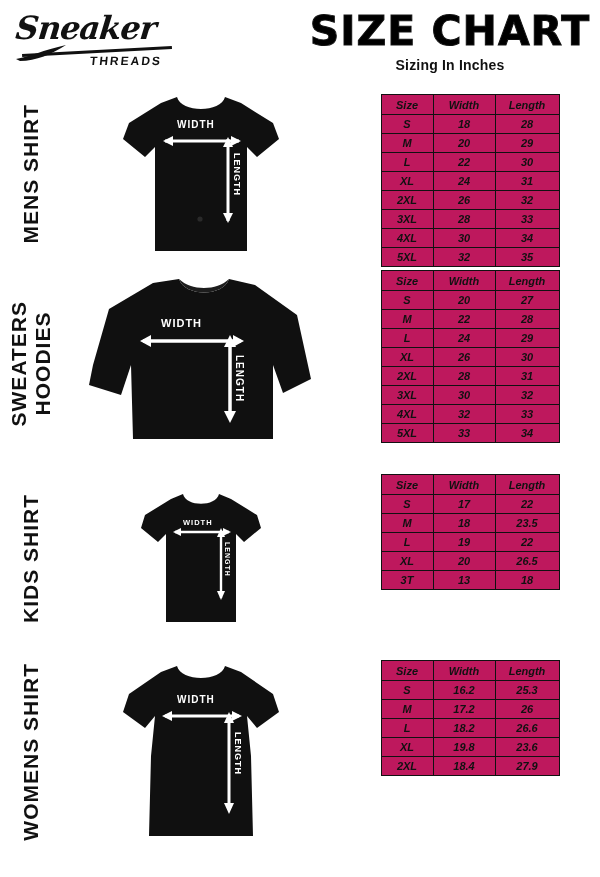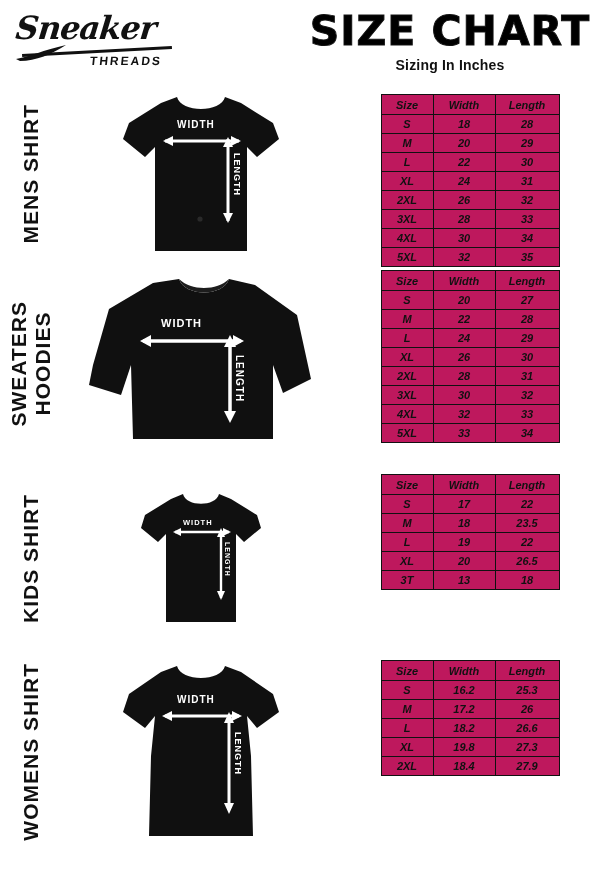--- a/index.html
+++ b/index.html
@@ -475,21 +475,21 @@
               <td>26</td>
             </tr>
           <tr>
               <td>L</td>
               <td>18.2</td>
               <td>26.6</td>
             </tr>
           <tr>
               <td>XL</td>
               <td>19.8</td>
-              <td>27.3</td>
+              <td>23.6</td>
             </tr>
           <tr>
               <td>2XL</td>
               <td>18.4</td>
               <td>27.9</td>
             </tr>
         </tbody>
       </table>
     </div>
   </div>

